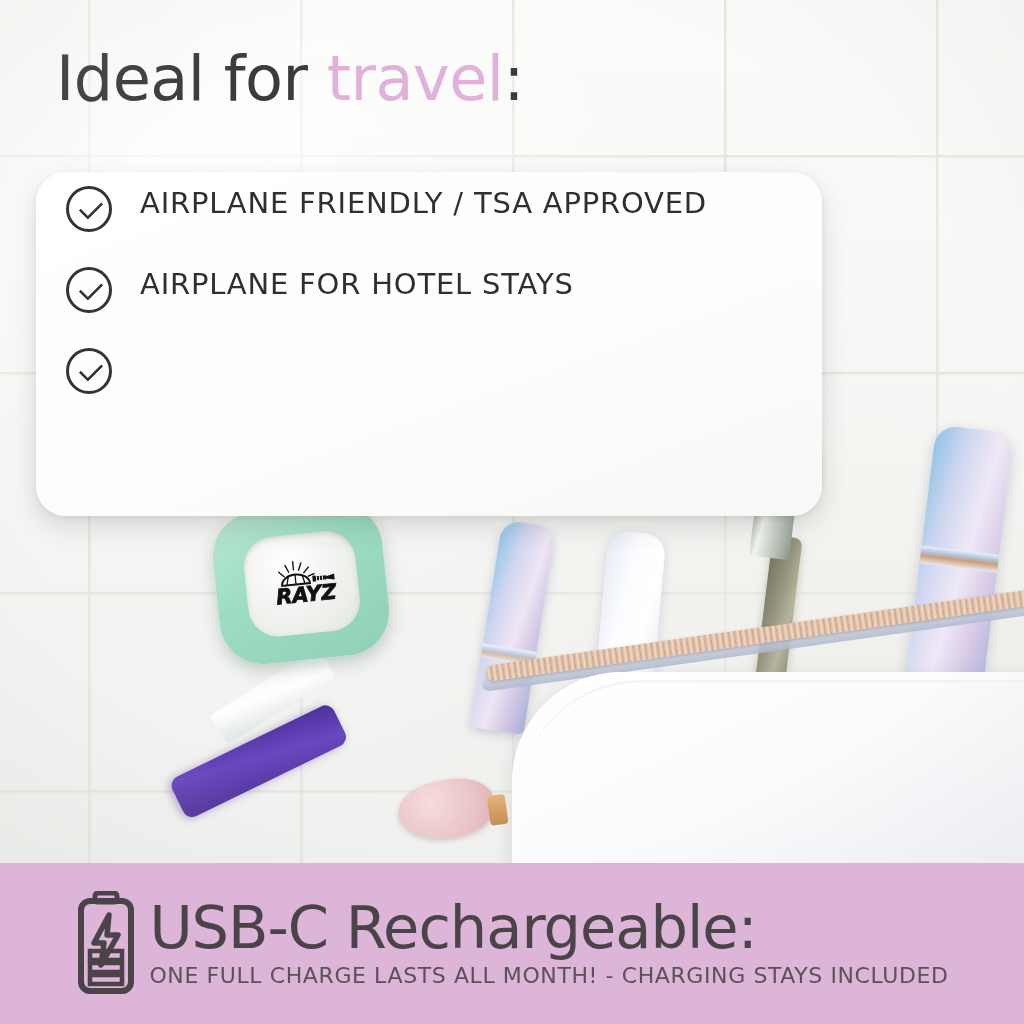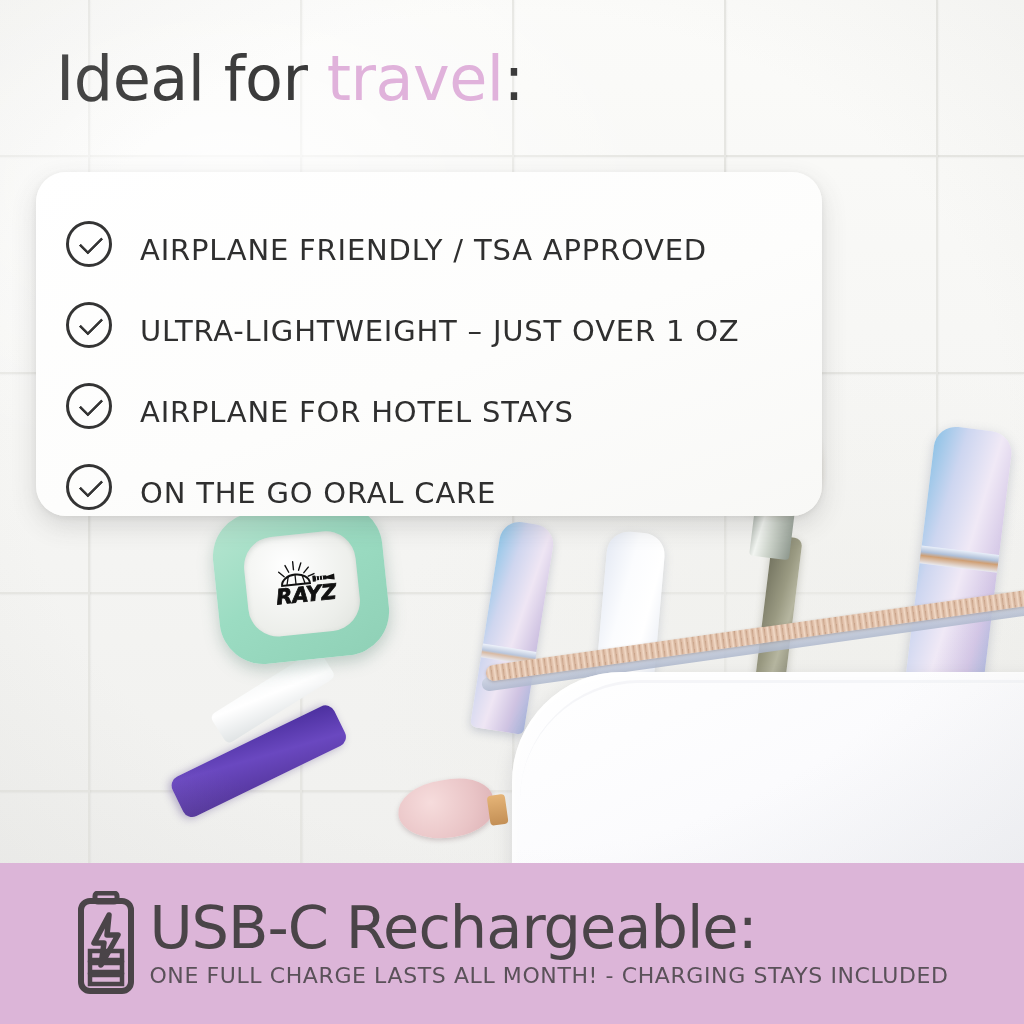--- a/index.html
+++ b/index.html
@@ -44,21 +44,21 @@
   .title .hl{color:#e0b2db;}
 
   
   .card{
     position:absolute;left:36px;top:172px;width:786px;height:344px;
     background:linear-gradient(160deg,#ffffff 0%,#fdfdfc 55%,#f8f8f6 100%);
     border-radius:30px;
     box-shadow:0 10px 26px rgba(60,60,60,.16), 0 2px 6px rgba(60,60,60,.08);
   }
   .rows{position:absolute;left:30px;top:14px;right:10px;}
-  .row{display:flex;align-items:flex-end;height:81px;}
+  .row{display:flex;align-items:flex-start;height:81px;}
   .check{
     width:46px;height:46px;flex:0 0 46px;margin-right:28px;
     border:3.5px solid #343434;border-radius:50%;
     position:relative;box-sizing:border-box;
   }
   .check:after{
     content:"";position:absolute;left:11px;top:12px;
     width:19px;height:10px;
     border-left:3.5px solid #343434;border-bottom:3.5px solid #343434;
     transform:rotate(-45deg);
@@ -292,33 +292,28 @@
   <div class="vignette"></div>
 
   <div class="card">
     <div class="rows">
 
       <div class="row">
         <span class="check"></span>
         <span class="rowtext">AIRPLANE FRIENDLY / TSA APPROVED</span>
       </div>
 
-      <div class="row">
-        <span class="check"></span>
-        <span class="rowtext">ULTRA-LIGHTWEIGHT – JUST OVER 1 OZ</span>
-      </div>
 
       <div class="row">
         <span class="check"></span>
         <span class="rowtext">AIRPLANE FOR HOTEL STAYS</span>
       </div>
 
       <div class="row">
         <span class="check"></span>
-        <span class="rowtext">ON THE GO ORAL CARE</span>
       </div>
 
     </div>
   </div>
 
   <div class="banner">
     <div class="bannerinner">
       <span class="batt">
         <svg width="62" height="104" viewBox="0 0 62 104" aria-hidden="true">
           <rect x="20" y="2" width="22" height="9" rx="3" fill="none" stroke="#4a4448" stroke-width="5"></rect>

